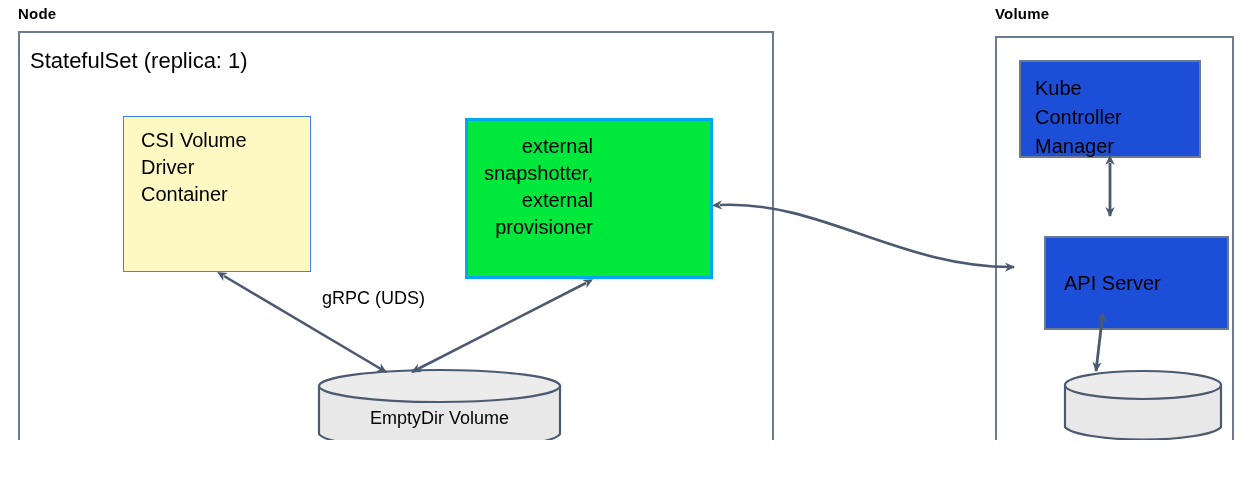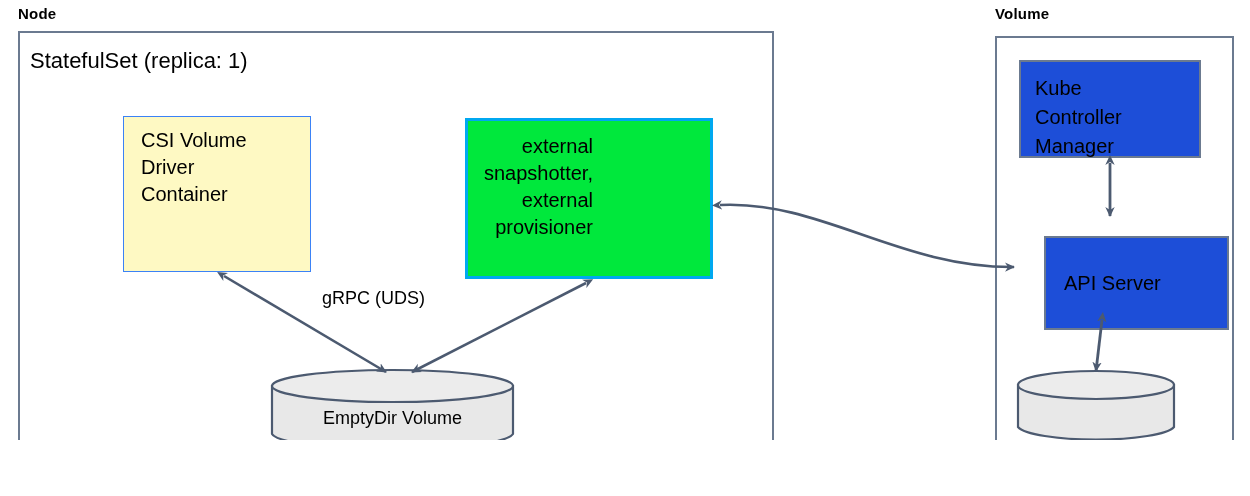--- a/index.html
+++ b/index.html
@@ -71,20 +71,21 @@
     color: #000000;
     white-space: pre-line;
   }
   .gray-box.centered {
     display: flex;
     align-items: center;
     padding: 0 0 0 18px;
   }
   .cylinder {
     position: absolute;
+    margin-left: 47px;
   }
   .cylinder .cyl-label {
     position: absolute;
     left: 0;
     right: 0;
     text-align: center;
     font-size: 18px;
     color: #000000;
     pointer-events: none;
   }

